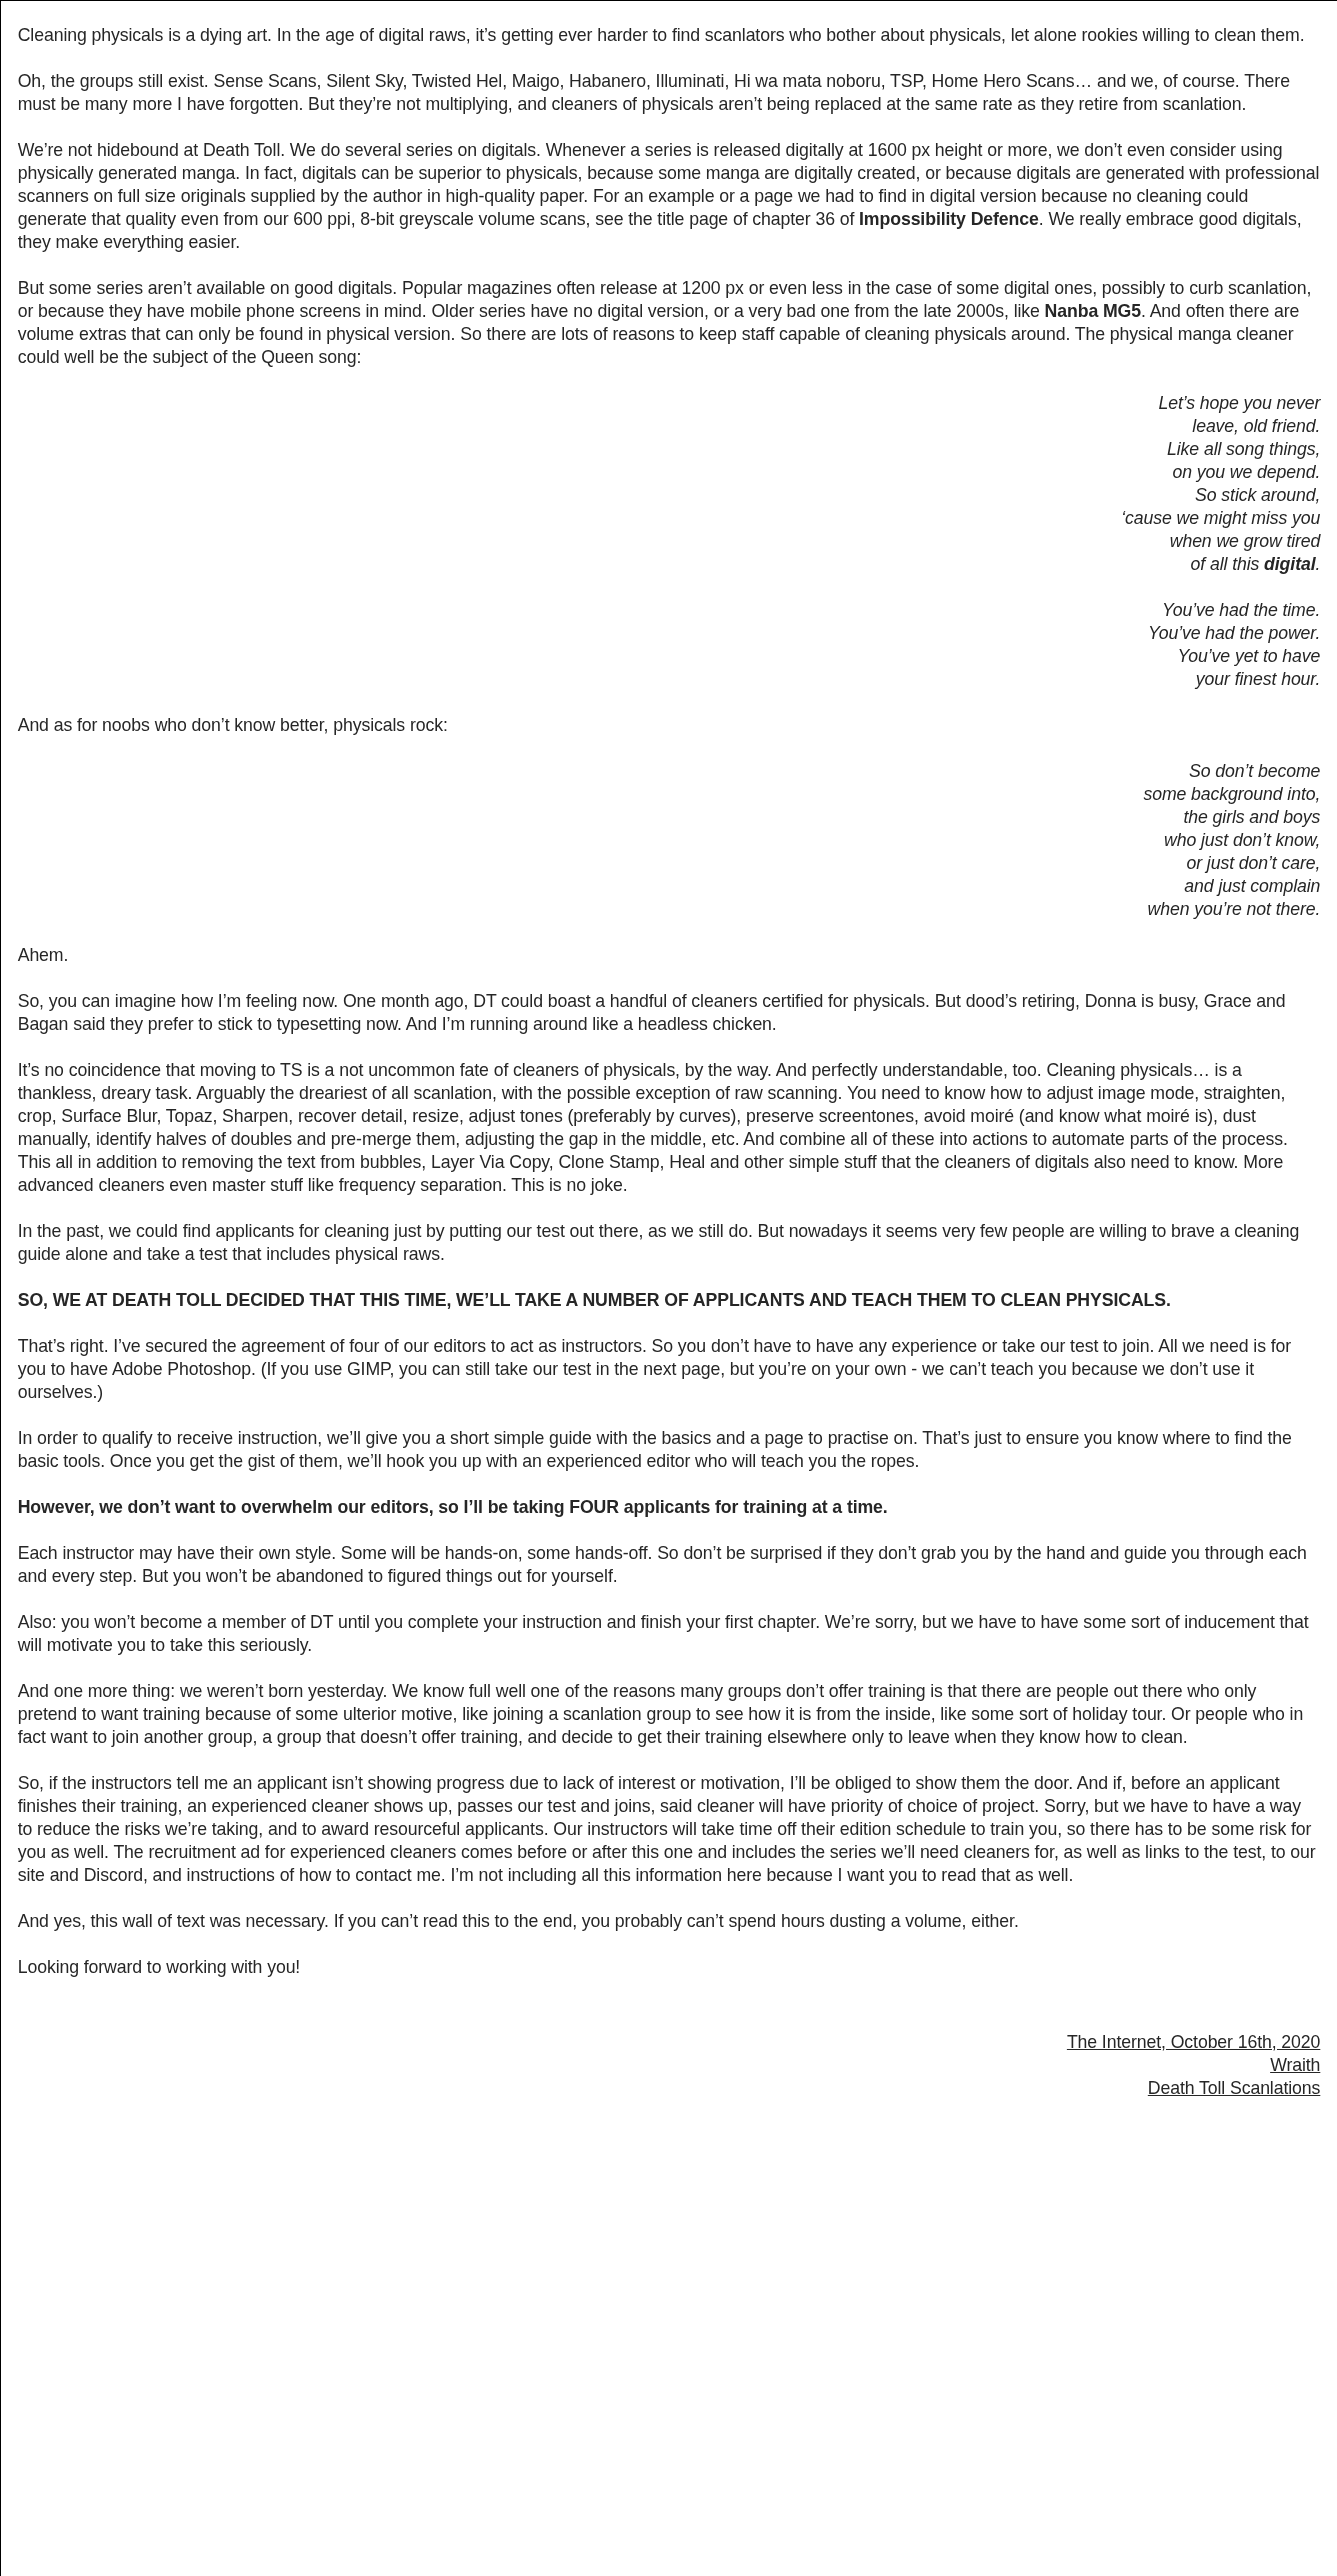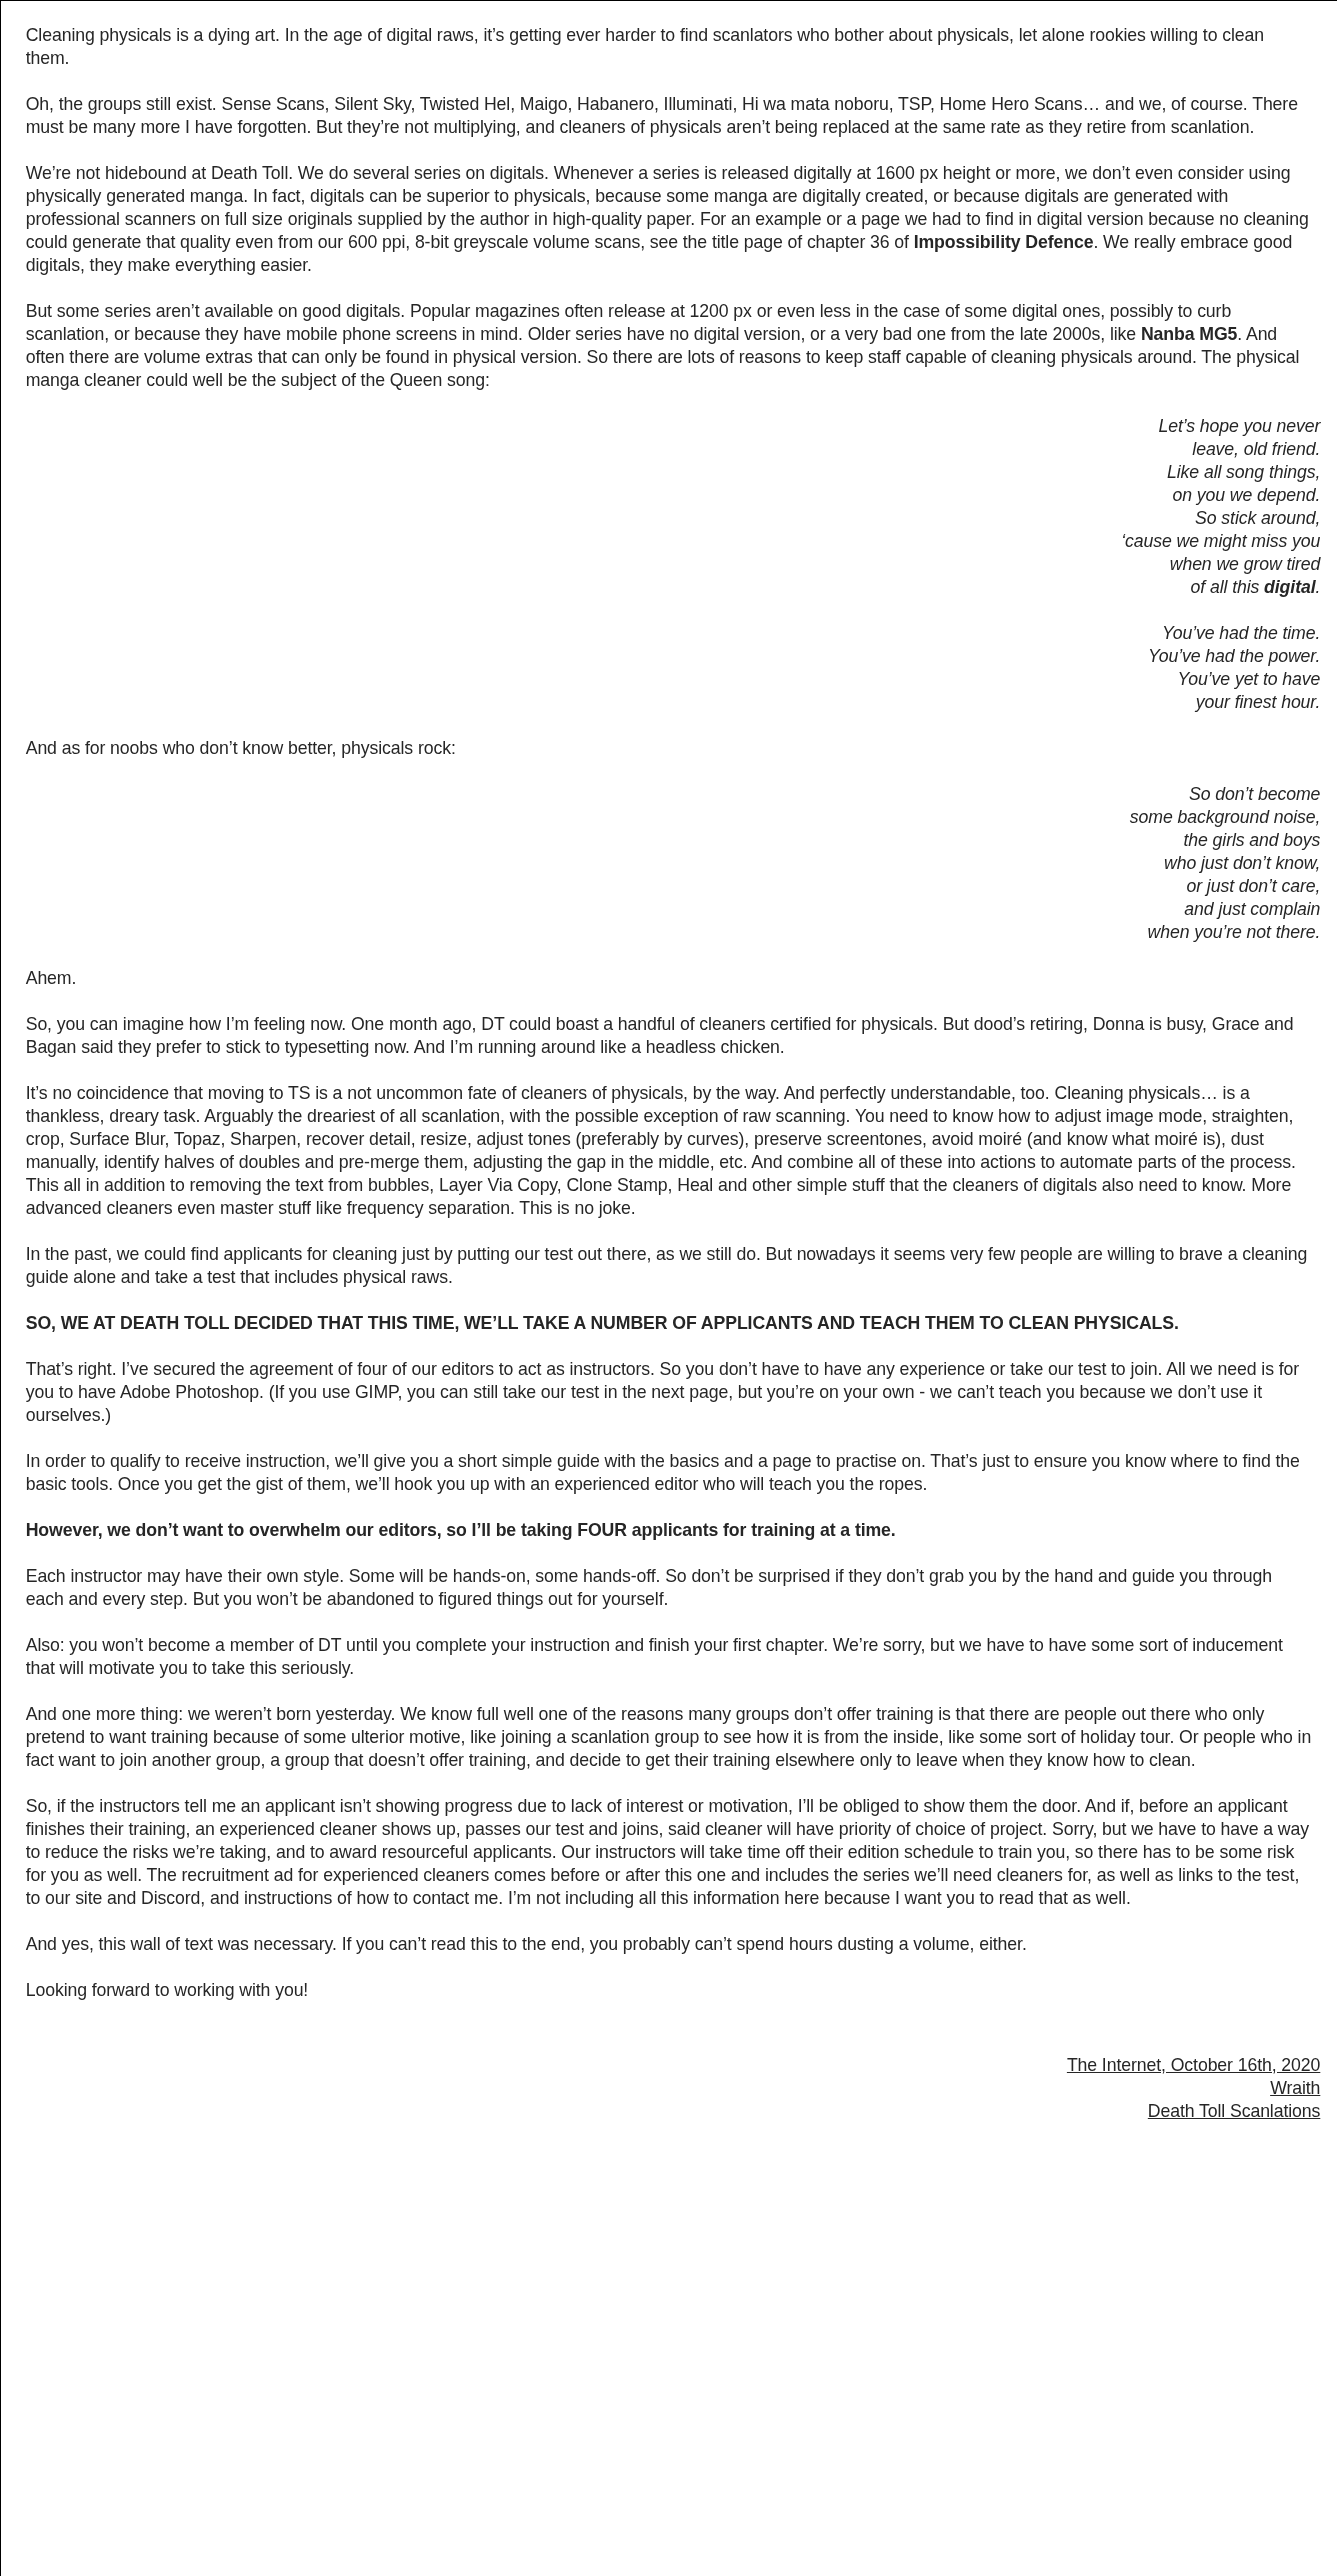--- a/index.html
+++ b/index.html
@@ -21,21 +21,21 @@
     font-weight: bold;
     font-style: italic;
     letter-spacing: -0.5px;
     color: #111;
     margin: 15px 0 39px 0;
   }
   h1.doc-title span { display: block; }
   p.para {
     font-size: 17.7px;
     line-height: 23px;
-    margin: 23px 8px;
+    margin: 23px 0;
     letter-spacing: -0.1px;
   }
   .verse {
     font-size: 17.7px;
     line-height: 23px;
     font-style: italic;
     margin: 23px 0 23px 37px;
     letter-spacing: -0.1px;
   }
   .verse-line { min-height: 23px; text-align: right; }
@@ -72,21 +72,21 @@
       </div>
       <div class="verse">
         <div class="verse-line"><span>You’ve had the time.</span></div>
         <div class="verse-line"><span>You’ve had the power.</span></div>
         <div class="verse-line"><span>You’ve yet to have</span></div>
         <div class="verse-line"><span>your finest hour.</span></div>
       </div>
       <p class="para"><span>And as for noobs who don’t know better, physicals rock:</span></p>
       <div class="verse">
         <div class="verse-line"><span>So don’t become</span></div>
-        <div class="verse-line"><span>some background noise,</span></div>
+        <div class="verse-line"><span>some background into,</span></div>
         <div class="verse-line"><span>the girls and boys</span></div>
         <div class="verse-line"><span>who just don’t know,</span></div>
         <div class="verse-line"><span>or just don’t care,</span></div>
         <div class="verse-line"><span>and just complain</span></div>
         <div class="verse-line"><span>when you’re not there.</span></div>
       </div>
       <p class="para"><span>Ahem.</span></p>
       <p class="para"><span>So, you can imagine how I’m feeling now. One month ago, DT could boast a handful of cleaners certified for physicals. But dood’s retiring, Donna is busy, Grace and Bagan said they prefer to stick to typesetting now. And I’m running around like a headless chicken.</span></p>
       <p class="para"><span>It’s no coincidence that moving to TS is a not uncommon fate of cleaners of physicals, by the way. And perfectly understandable, too. Cleaning physicals… is a thankless, dreary task. Arguably the dreariest of all scanlation, with the possible exception of raw scanning. You need to know how to adjust image mode, straighten, crop, Surface Blur, Topaz, Sharpen, recover detail, resize, adjust tones (preferably by curves), preserve screentones, avoid moiré (and know what moiré is), dust manually, identify halves of doubles and pre-merge them, adjusting the gap in the middle, etc. And combine all of these into actions to automate parts of the process. This all in addition to removing the text from bubbles, Layer Via Copy, Clone Stamp, Heal and other simple stuff that the cleaners of digitals also need to know. More advanced cleaners even master stuff like frequency separation. This is no joke.</span></p>
       <p class="para"><span>In the past, we could find applicants for cleaning just by putting our test out there, as we still do. But nowadays it seems very few people are willing to brave a cleaning guide alone and take a test that includes physical raws.</span></p>

